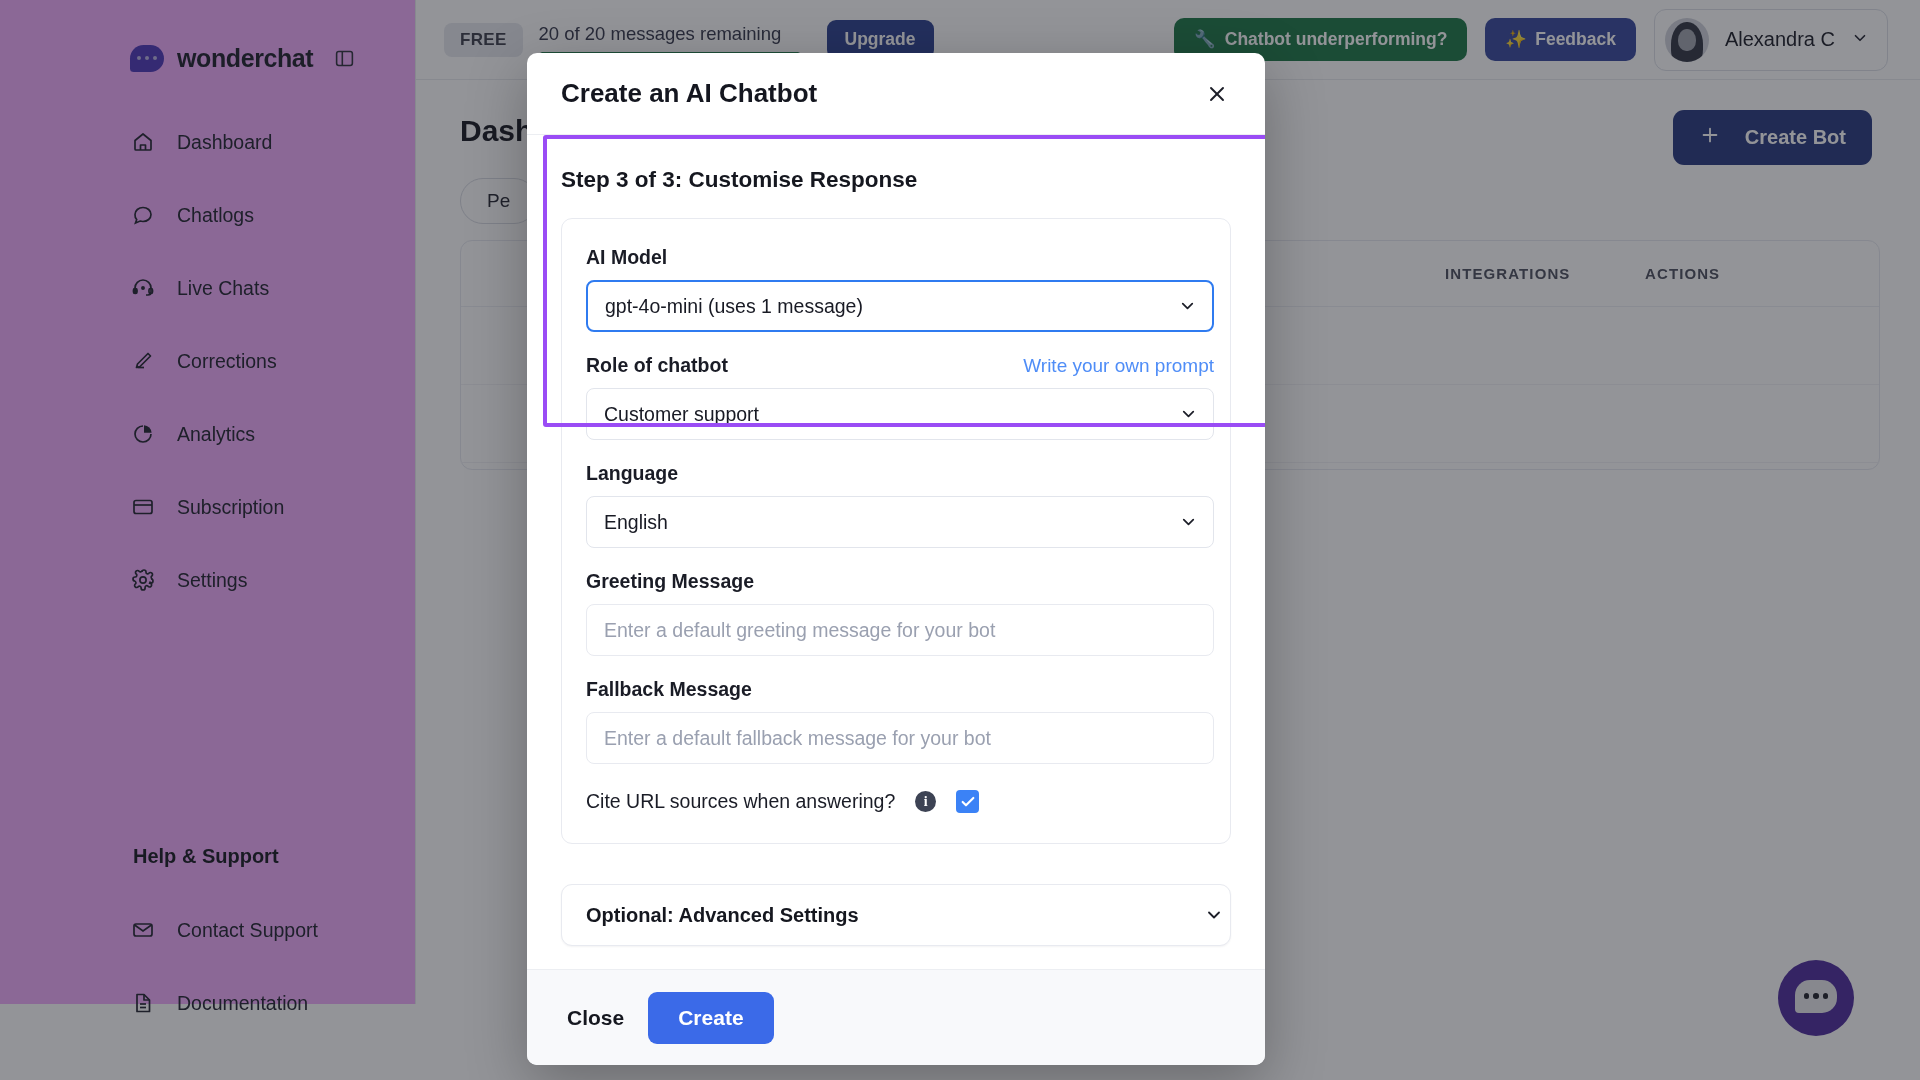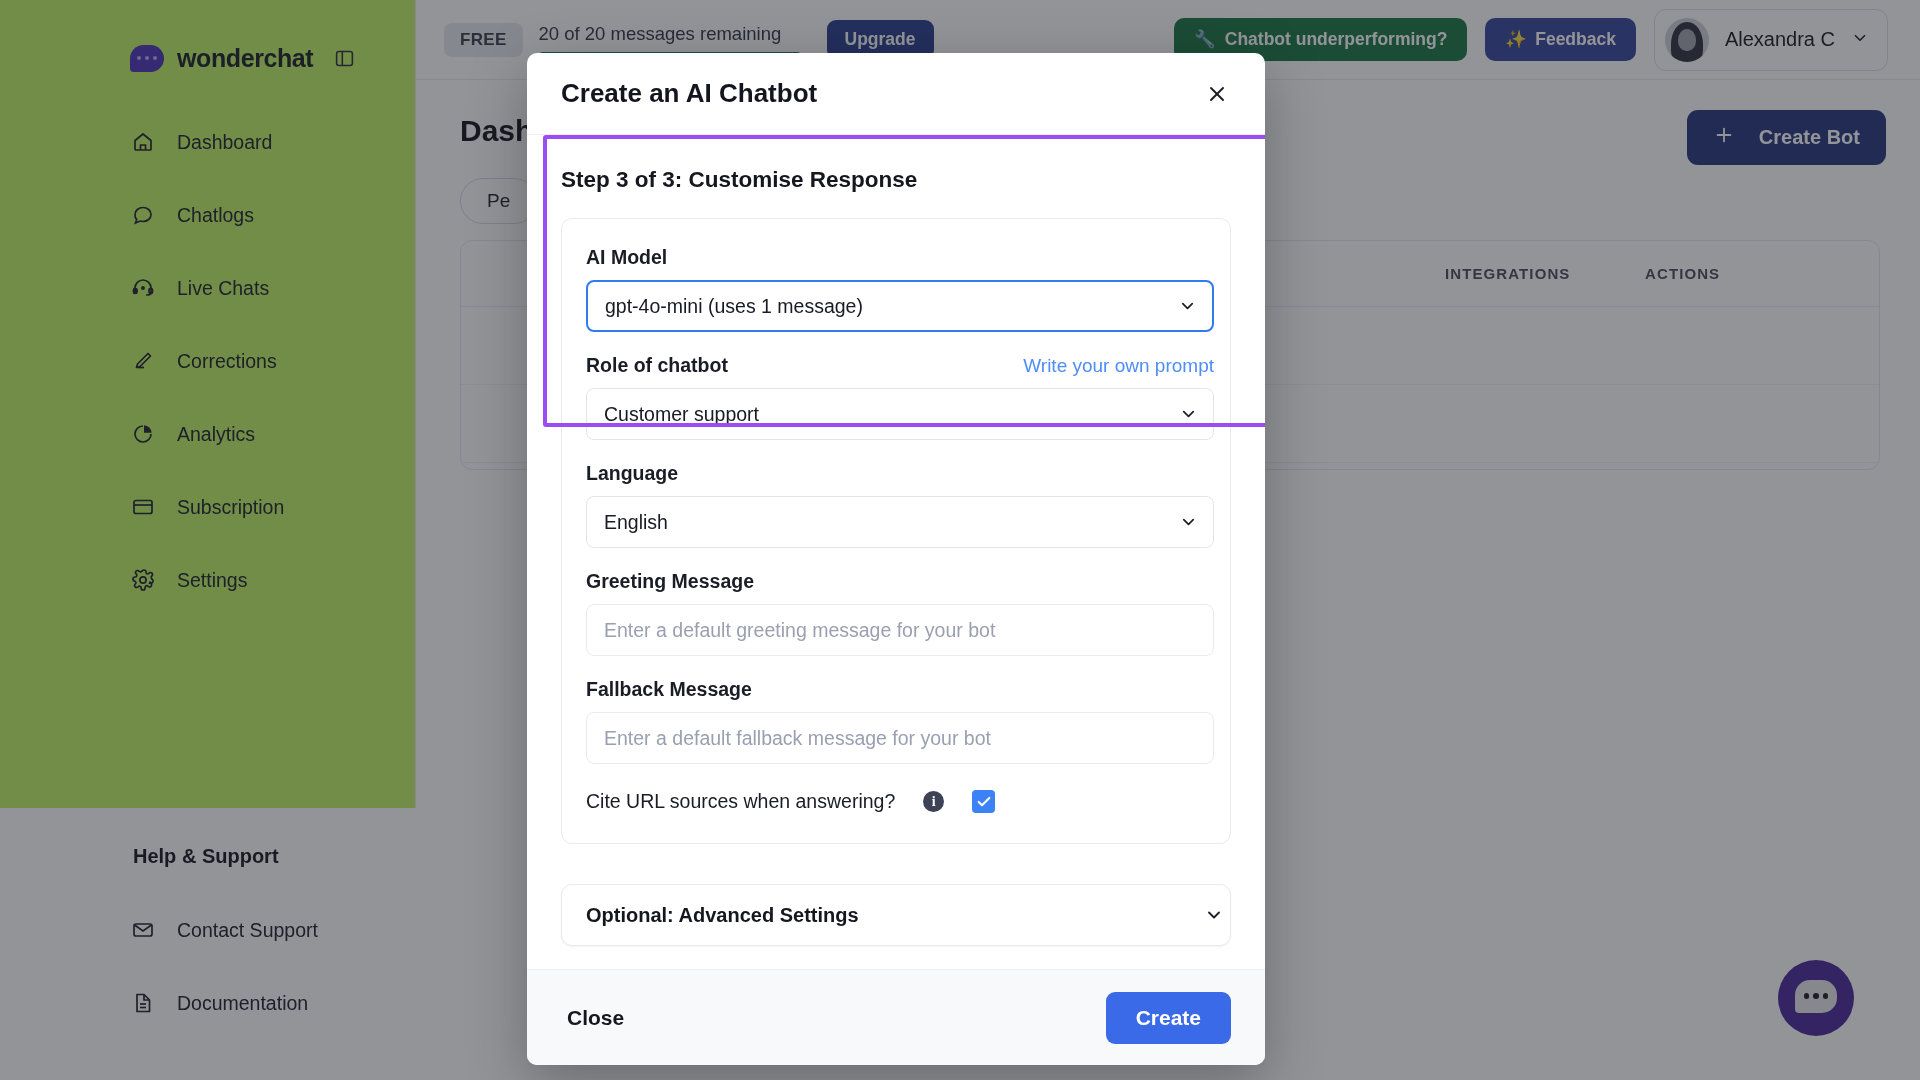--- a/index.html
+++ b/index.html
@@ -8,22 +8,22 @@
     overflow: hidden;
     font-family: "Liberation Sans", sans-serif;
     background: #ffffff;
   }
   #root { position: relative; width: 1920px; height: 1080px; }
 
   
   .app { position: absolute; inset: 0; display: flex; background: #ffffff; }
 
   .sidebar {
-    width: 416px; height: 808px;
-    background: #bef264;
+    width: 416px; height: 1004px;
+    background: #f0abfc;
     border-right: 1px solid #e9eaee;
     padding: 0;
     position: relative;
     flex: 0 0 416px;
   }
   .brand { display: flex; align-items: center; gap: 13px; padding: 36px 0 0 130px; height: 80px; }
   .brand-logo {
     width: 34px; height: 27px; border-radius: 14px 14px 14px 4px;
     background: #4b35b8; display: flex; align-items: center;
     justify-content: center; gap: 3.5px; position: relative; flex: 0 0 auto;
@@ -85,21 +85,21 @@
   .user-name { font-size: 20px; color: #181a24; font-weight: 500; white-space: nowrap; }
 
   .page-body { padding: 34px 40px 0 44px; position: relative; }
   .page-title { font-size: 30px; font-weight: 700; color: #14161f; }
   .pill {
     margin-top: 30px; display: inline-flex; align-items: center;
     border: 1px solid #d7dae2; border-radius: 999px; padding: 11px 26px;
     font-size: 19px; color: #22242f; background: #fff;
   }
   .btn-createbot {
-    position: absolute; right: 34px; top: 30px;
+    position: absolute; right: 48px; top: 30px;
     background: #25377e; color: #fff; border: none; border-radius: 11px;
     font-size: 20px; font-weight: 600; padding: 14px 26px;
     display: flex; align-items: center; gap: 24px;
   }
   .table-card {
     position: absolute; left: 44px; right: 40px; top: 160px; height: 230px;
     border: 1px solid #e6e8ef; border-radius: 12px; background: #fff;
   }
   .table-head {
     display: flex; align-items: center; height: 66px;
@@ -165,21 +165,21 @@
     font-size: 19.5px; color: #181a24;
   }
   .select.focused { border: 2px solid #2f7bf0; }
   .chev { position: absolute; right: 15px; top: 50%; transform: translateY(-50%); color: #1d1f29; line-height: 0; }
 
   .text-input {
     height: 52px; border: 1px solid #e8eaf0; border-radius: 8px; background: #fff;
     display: flex; align-items: center; padding: 0 17px; font-size: 19.5px; color: #9aa0b0;
   }
 
-  .cite-row { display: flex; align-items: center; gap: 28px; margin-top: 26px; }
+  .cite-row { display: flex; align-items: center; gap: 20px; margin-top: 26px; }
   .cite-label { font-size: 19.5px; color: #1a1c26; }
   .info-ico {
     width: 21px; height: 21px; border-radius: 50%; background: #3d4354;
     color: #fff; font-size: 14px; font-weight: 700; display: flex;
     align-items: center; justify-content: center; font-family: "Liberation Serif", serif;
   }
   .checkbox {
     width: 23px; height: 23px; border-radius: 4px; background: #3b82f6;
     display: flex; align-items: center; justify-content: center; color: #fff;
   }
@@ -187,22 +187,22 @@
   .advanced {
     margin: 40px 34px 0 34px; border: 1px solid #e8eaf0; border-radius: 11px;
     background: #fff; height: 62px; display: flex; align-items: center;
     padding: 0 6px 0 24px; box-shadow: 0 1px 2px rgba(20,22,34,.05);
   }
   .advanced-label { font-size: 20px; font-weight: 700; color: #15171f; }
   .advanced .chev { position: static; transform: none; margin-left: auto; }
 
   .modal-foot {
     flex: 0 0 96px; background: #f8f9fb; border-top: 1px solid #eceef2;
-    display: flex; align-items: center; justify-content: space-between;
-    gap: 26px; padding: 10px 34px;
+    display: flex; align-items: center; justify-content: flex-start;
+    gap: 18px; padding: 10px 34px;
   }
   .btn-close-modal { background: none; border: none; font-size: 21px; font-weight: 700; color: #15171f; padding: 10px 6px; }
   .btn-create { background: #3b6ae8; border: none; color: #fff; font-size: 21px; font-weight: 700; padding: 14px 30px; border-radius: 9px; }
 </style>
 </head>
 <body>
 
 <div id="root">
 
   <div class="app">

